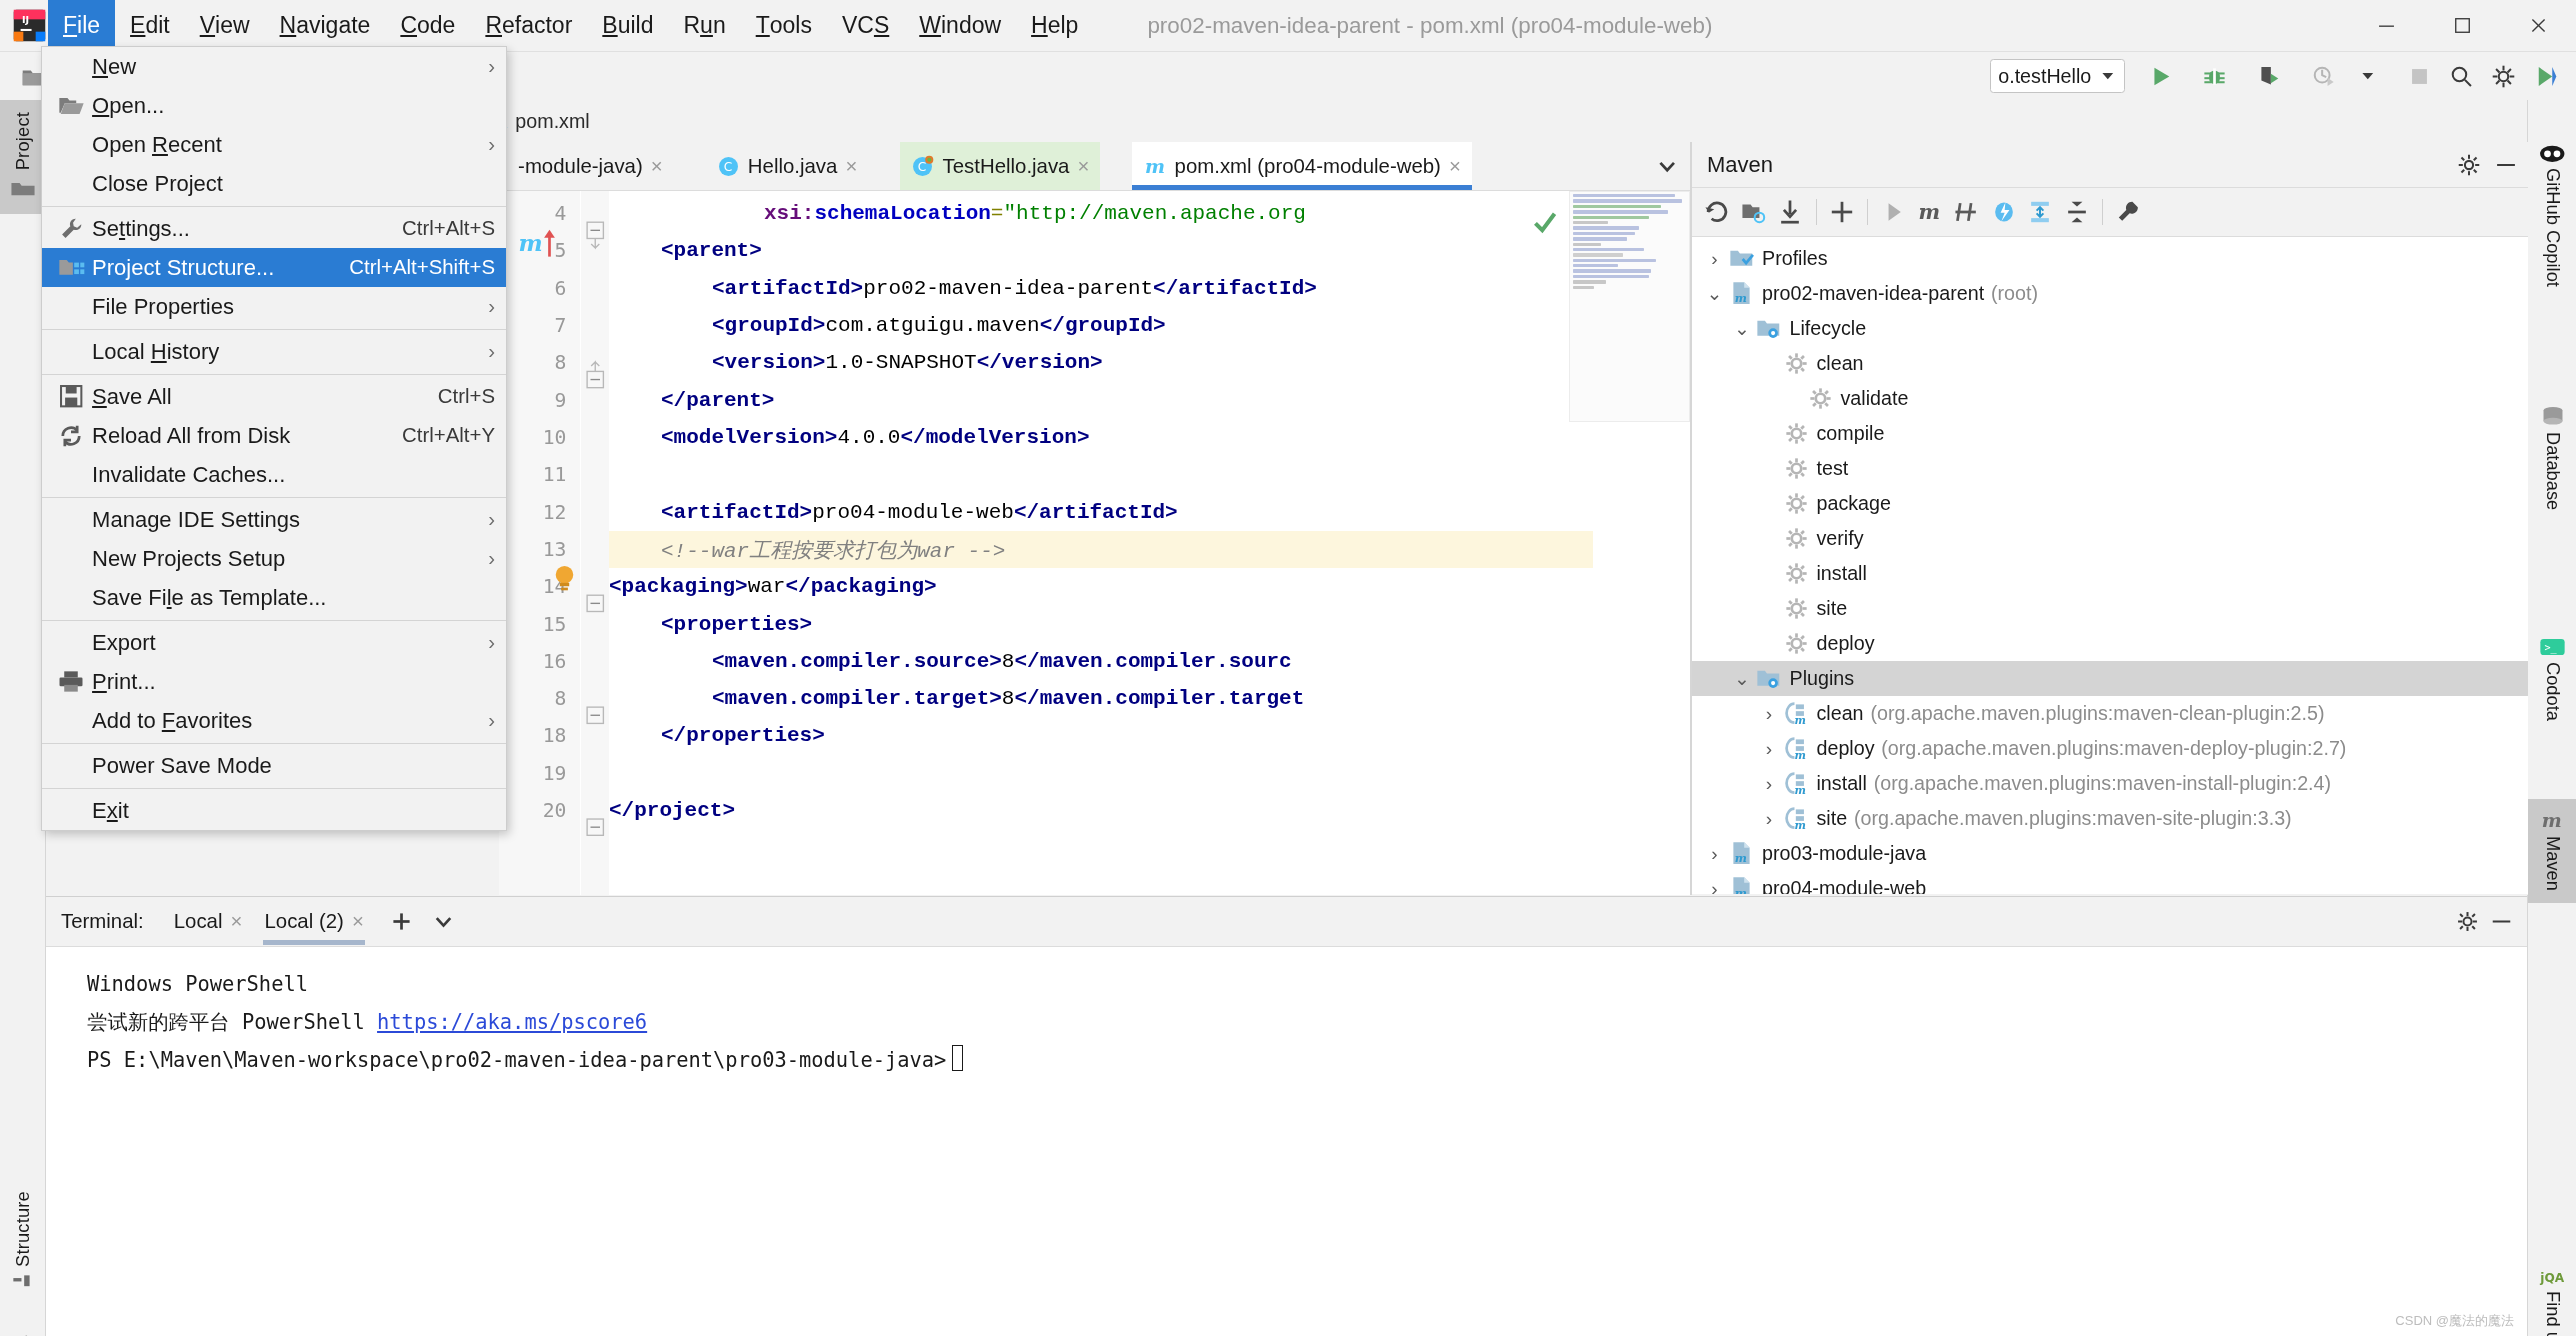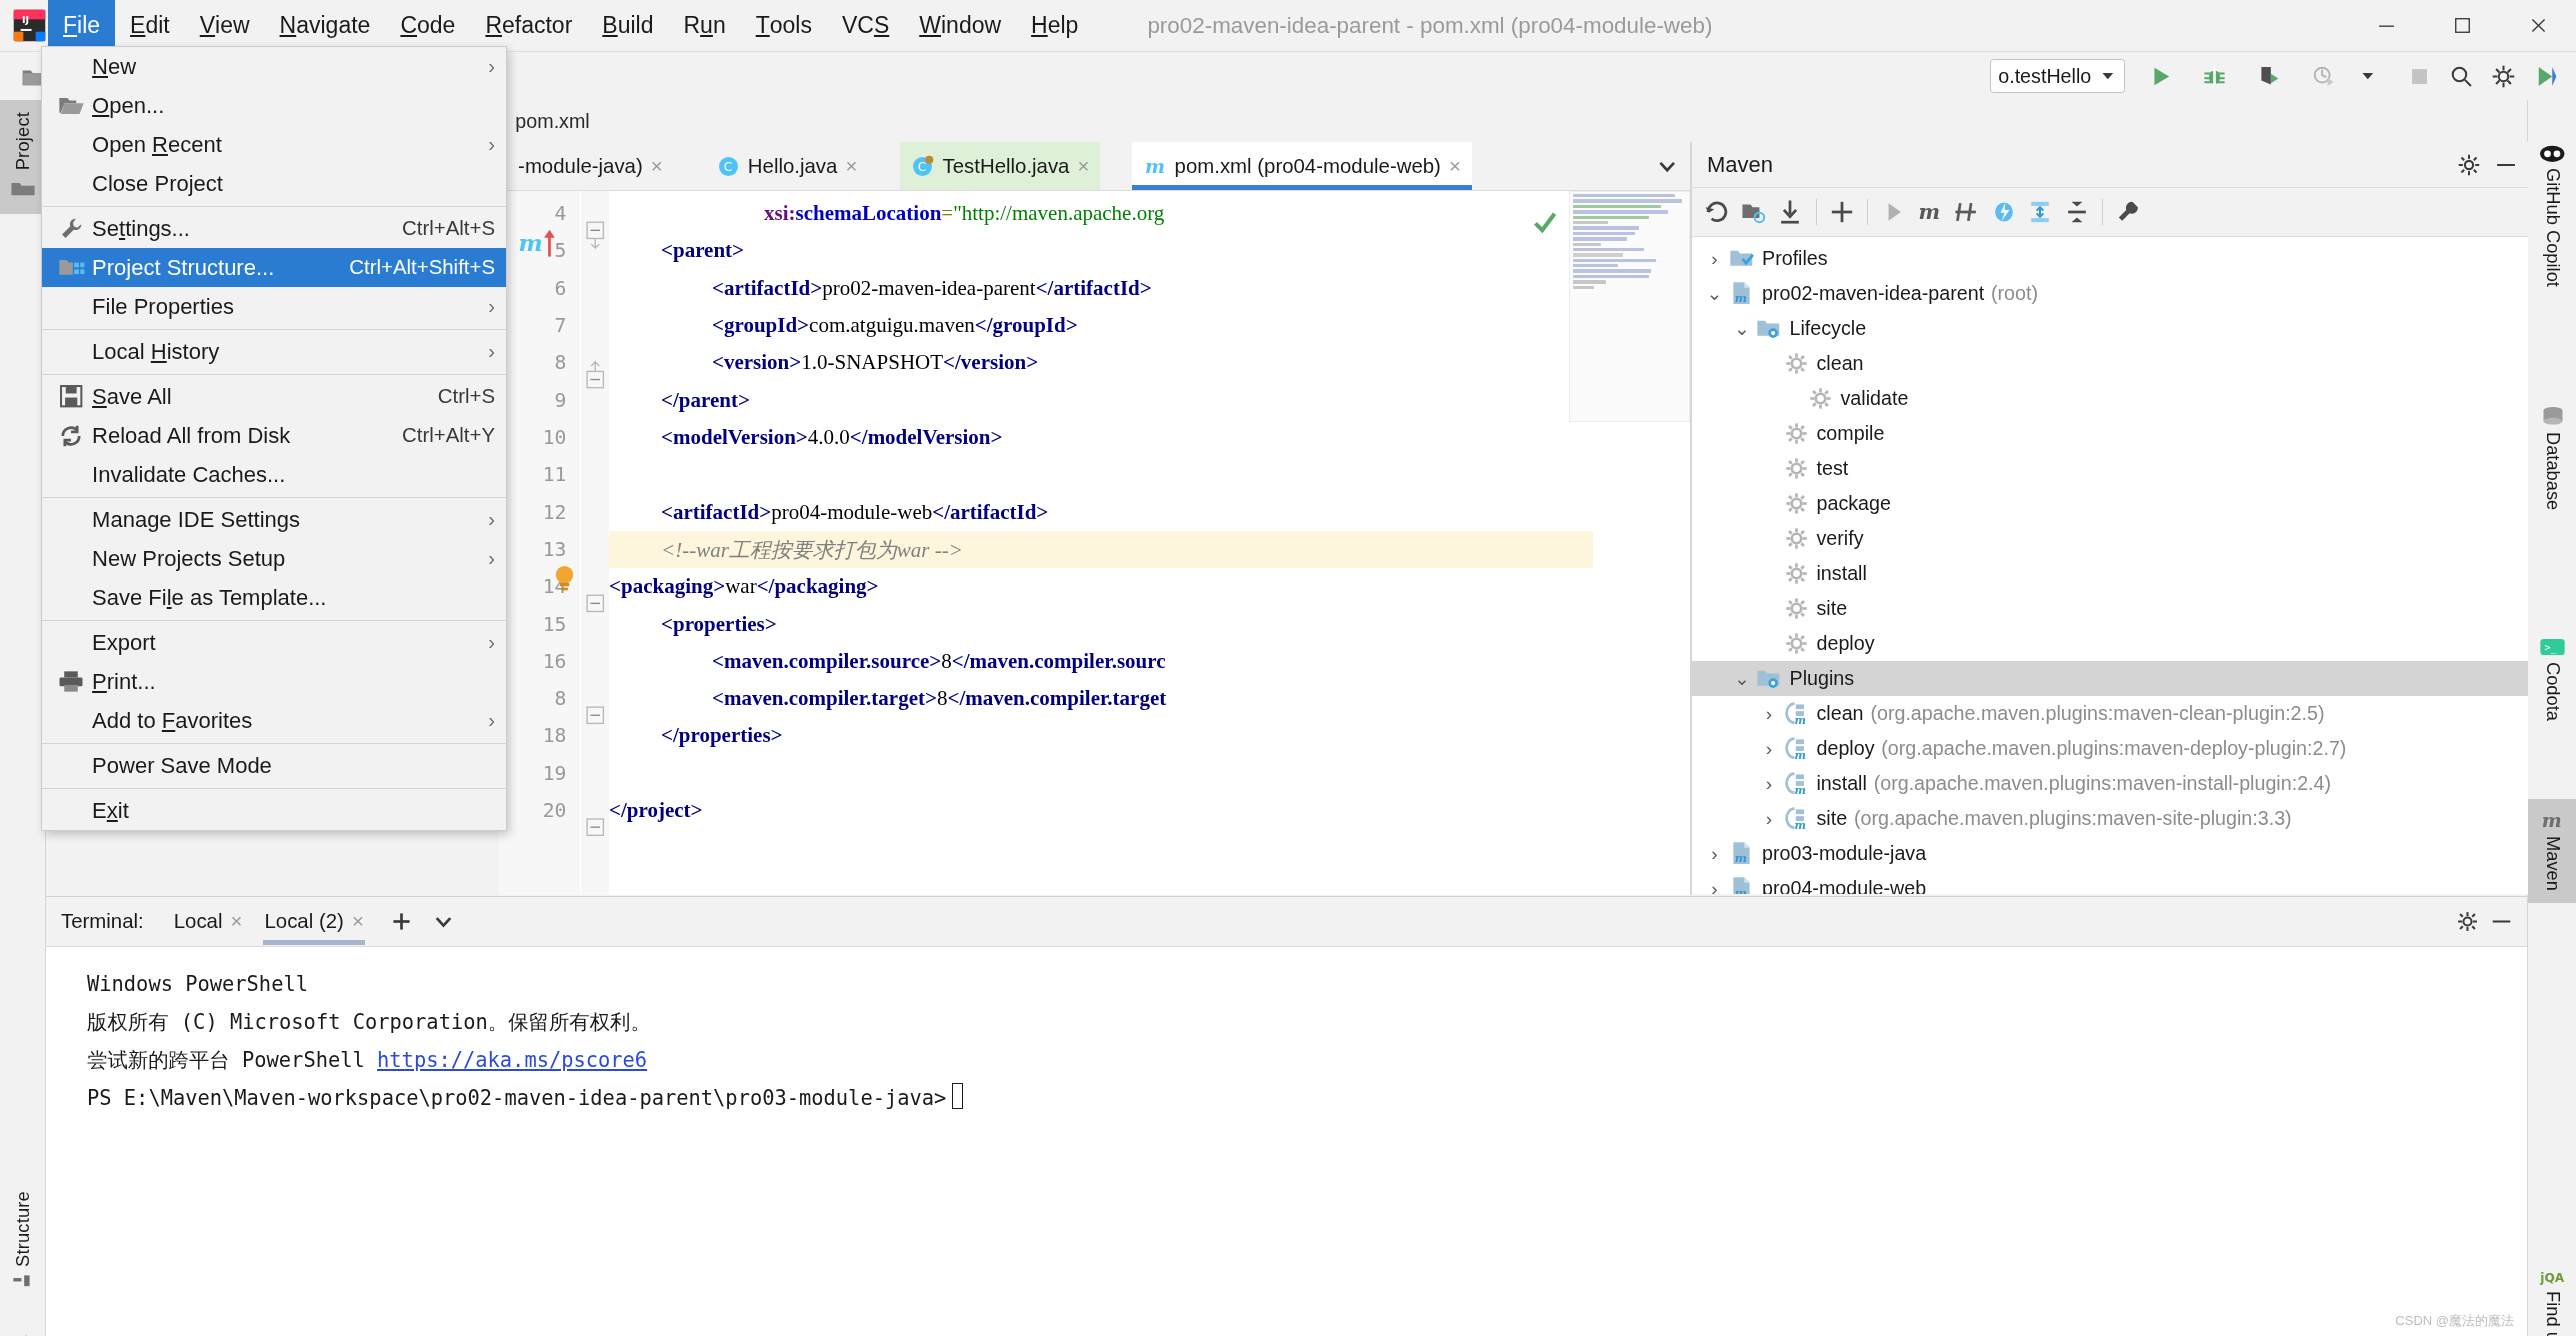--- a/index.html
+++ b/index.html
@@ -142,21 +142,21 @@
   #minimap {
     position: absolute; left: 1523px; top: 49px; width: 121px; height: 231px;
     background: #fbfbfb; border: 0.7px solid #ececec; overflow: hidden;
   }
   .mmline { height: 3.4px; margin: 2px 2.7px; border-radius: 0.7px; }
 
   .cline { position: absolute; left: 0; width: 984px; height: 37px;
            display: flex; align-items: center; white-space: pre; }
   .lnum { position: absolute; width: 81px; text-align: right; padding-right: 13.6px;
           font-family: "DejaVu Sans Mono", monospace; font-size: 19.7px; color: #999999; }
-  .ctext { font-family: Liberation Serif, serif; font-size: 21px; letter-spacing: 0px; }
+  .ctext { font-family: Liberation Mono, monospace; font-size: 21px; letter-spacing: 0px; }
   .tag { color: #000080; font-weight: bold; }
   .br  { color: #808000; }
   .val { color: #000000; }
   .attr{ color: #0000c0; font-weight: bold; }
   .ns  { color: #660e7a; font-weight: bold; }
   .str { color: #008000; }
   .cmt { color: #808080; font-style: italic; }
   .warnrow { background: #fdf6dd; }
 
   #statusline {
@@ -1025,21 +1025,20 @@
             <line x1="13" y1="27" x2="9" y2="31"></line>
           </g>
       </svg>
       <svg width="27" height="27" viewBox="0 0 40 40">
         <line x1="7" y1="20" x2="33" y2="20" stroke="#3a3a3a" stroke-width="3"></line>
       </svg>
     </div>
   </div>
   <div id="term-body">
       <div><span>Windows PowerShell</span></div>
-      <div><span>版权所有 (C) Microsoft Corporation。保留所有权利。</span></div>
       <div><span>尝试新的跨平台 PowerShell </span><span class="link">https://aka.ms/pscore6</span></div>
       <div><span>PS E:\Maven\Maven-workspace\pro02-maven-idea-parent\pro03-module-java&gt;</span><span class="caret"></span></div>
     </div>
 </div>
 
 <div id="watermark">CSDN @魔法的魔法</div>
 
 <div id="filemenu">
     <div class="fm-item">
       <span class="fm-ic"></span>

